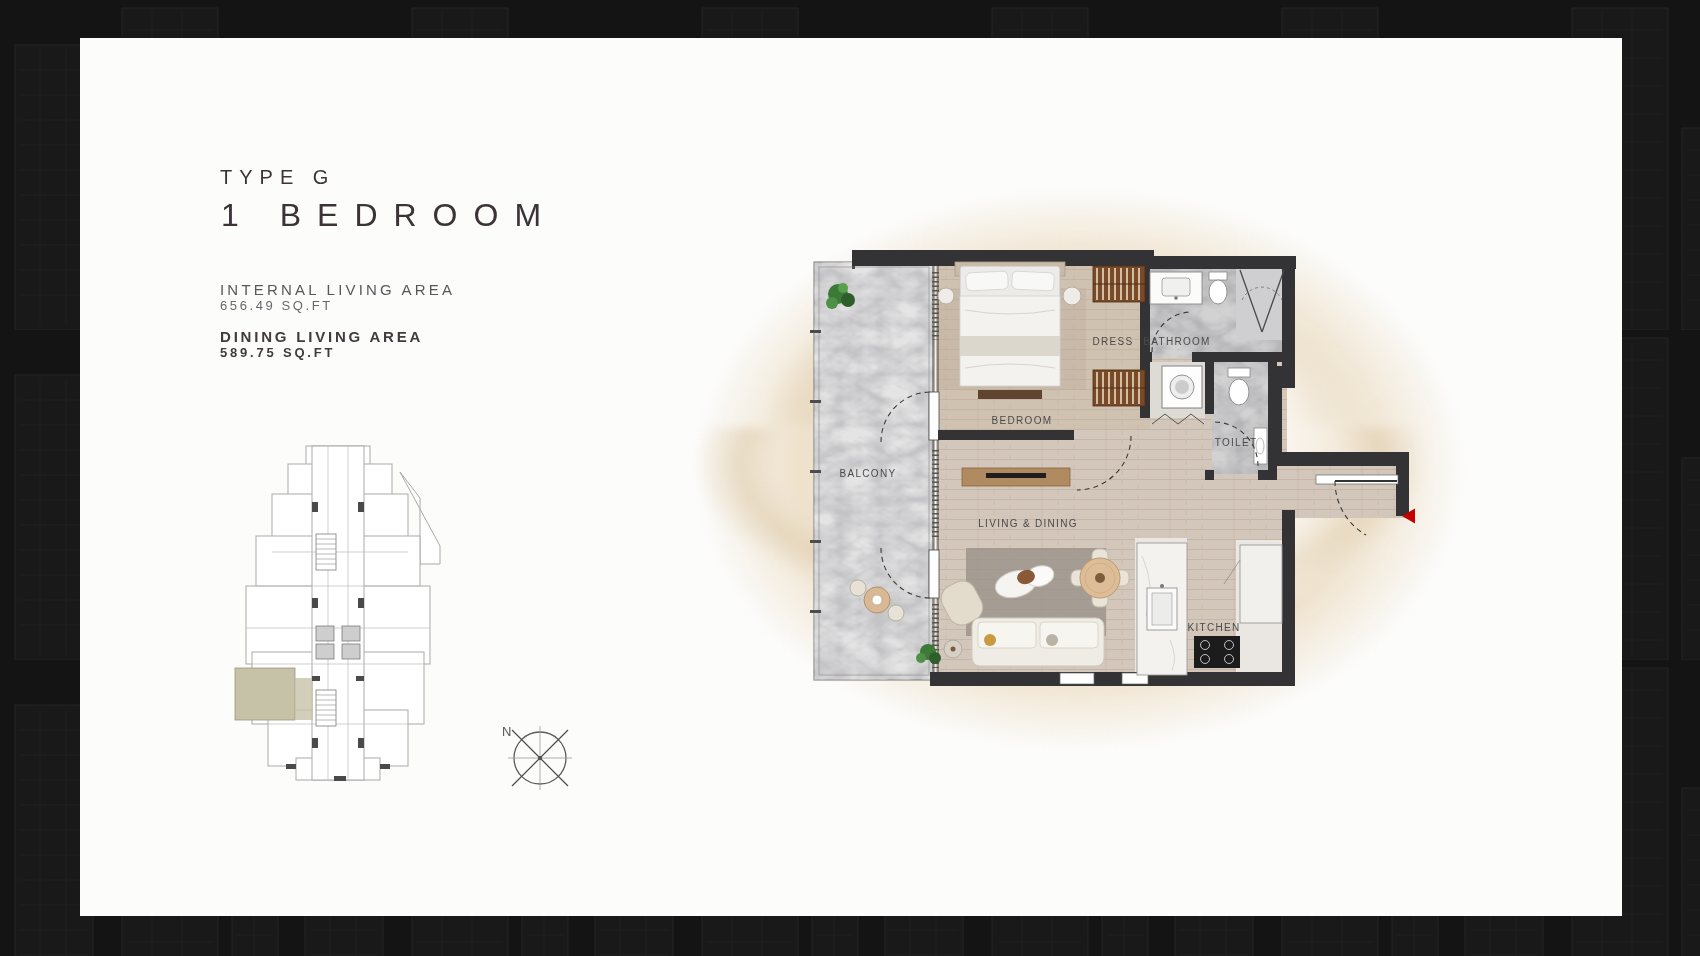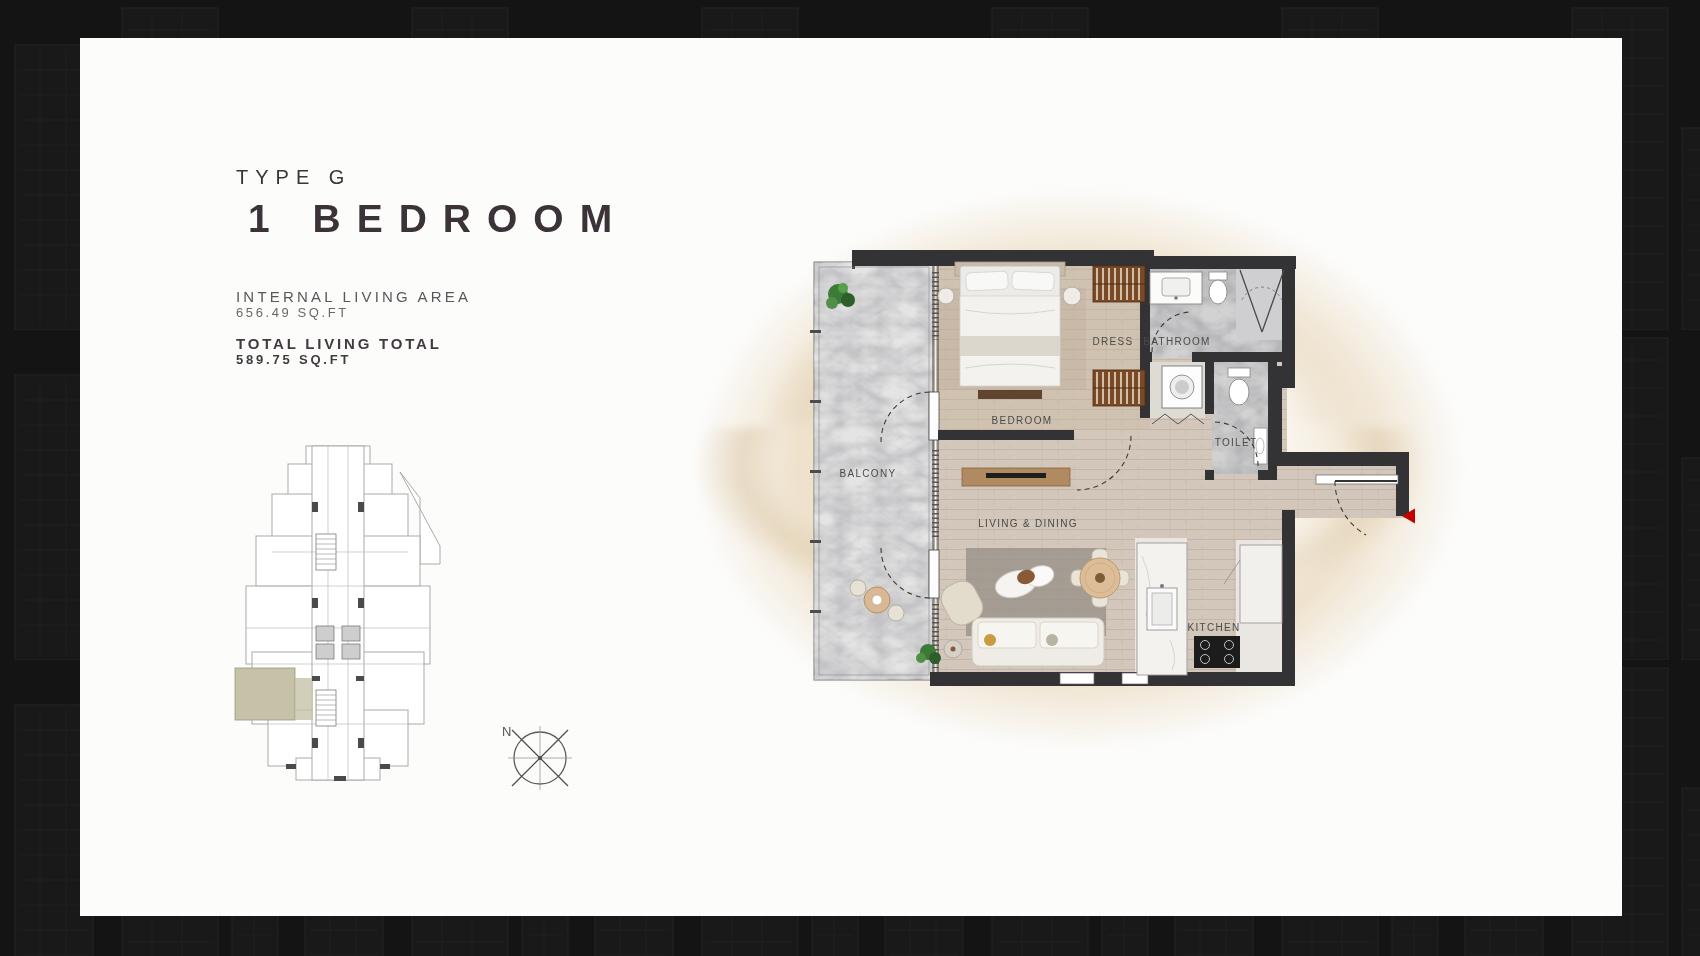--- a/index.html
+++ b/index.html
@@ -13,23 +13,23 @@
       filter:blur(6px);}
   .s2{left:530px;top:390px;width:900px;height:440px;
       background:radial-gradient(ellipse 58% 52% at 50% 8%, rgba(0,0,0,0) 54%, rgba(221,201,168,0.55) 61%, rgba(0,0,0,0) 70%);
       filter:blur(5px);}
   .s3{left:590px;top:55px;width:780px;height:330px;
       background:radial-gradient(ellipse 55% 72% at 50% 100%, rgba(0,0,0,0) 52%, rgba(227,210,182,0.5) 60%, rgba(0,0,0,0) 69%);
       filter:blur(5px);}
   .s4{left:650px;top:135px;width:760px;height:570px;
       background:radial-gradient(ellipse 50% 50% at 50% 50%, rgba(252,250,246,0.95) 38%, rgba(252,250,246,0) 72%);
       filter:blur(4px);}
-  .left-panel{position:absolute;left:156px;top:128px;z-index:2;}
+  .left-panel{position:absolute;left:140px;top:128px;z-index:2;}
   .type-label{font-size:20px;letter-spacing:7px;color:#3c3339;font-weight:400;margin:0 0 8px 0;}
-  .plan-title{font-size:39px;letter-spacing:16px;color:#3c3339;font-weight:700;margin:0 0 48px 12px;}
+  .plan-title{font-size:32px;letter-spacing:16px;color:#3c3339;font-weight:400;margin:0 0 48px 1px;}
   .area-block{margin-bottom:16px;}
   .area-label{font-size:15px;letter-spacing:3.2px;color:#5a575b;line-height:15px;}
   .area-value{font-size:13px;letter-spacing:2.6px;color:#6b686c;line-height:15px;margin-top:1px;}
   .area-block.total .area-label,.area-block.total .area-value{font-weight:bold;color:#413a3f;letter-spacing:2.8px;}
   .keyplan{position:absolute;left:136px;top:400px;z-index:2;}
   .compass{position:absolute;left:400px;top:680px;z-index:2;}
   .compass text,.floorplan text{font-family:"Liberation Sans",sans-serif;}
   .floorplan{position:absolute;left:718px;top:205px;z-index:3;}
   .w{fill:#333335;}
   .room-label{font-size:10px;letter-spacing:1.3px;fill:#4a4a4a;text-anchor:middle;}
@@ -70,21 +70,21 @@
 
   <div class="left-panel">
     <div class="type-label">TYPE G</div>
     <div class="plan-title">1  BEDROOM</div>
 
     <div class="area-block">
       <div class="area-label">INTERNAL LIVING AREA</div>
       <div class="area-value">656.49 SQ.FT</div>
     </div>
     <div class="area-block total">
-      <div class="area-label">TOTAL LIVING TOTAL</div>
+      <div class="area-label">DINING LIVING AREA</div>
       <div class="area-value">589.75 SQ.FT</div>
     </div>
   </div>
 
   <svg class="keyplan" width="232" height="352" viewBox="0 0 232 352">
     <g>
       <rect class="kp" x="90" y="8" width="64" height="34"></rect>
       <rect class="kp" x="72" y="26" width="104" height="46"></rect>
       <rect class="kp" x="56" y="56" width="136" height="58"></rect>
       <polygon class="kp" points="184,34 224,108 224,126 204,126 204,60"></polygon>

